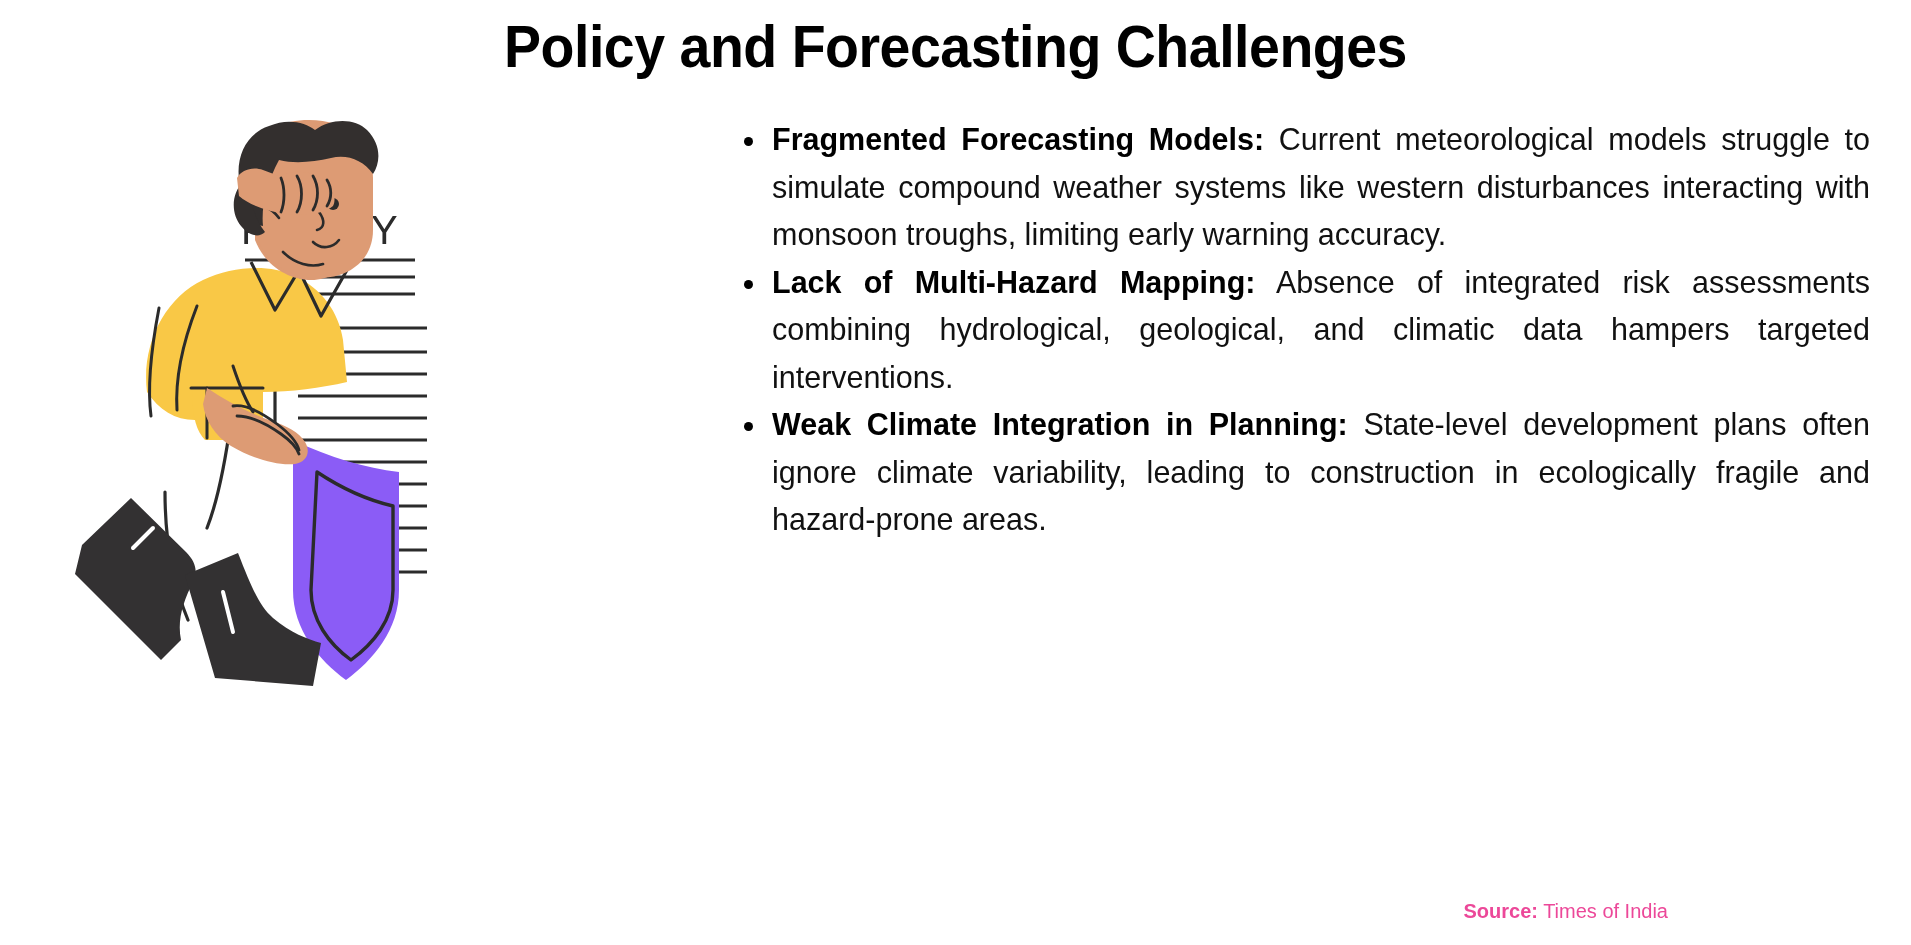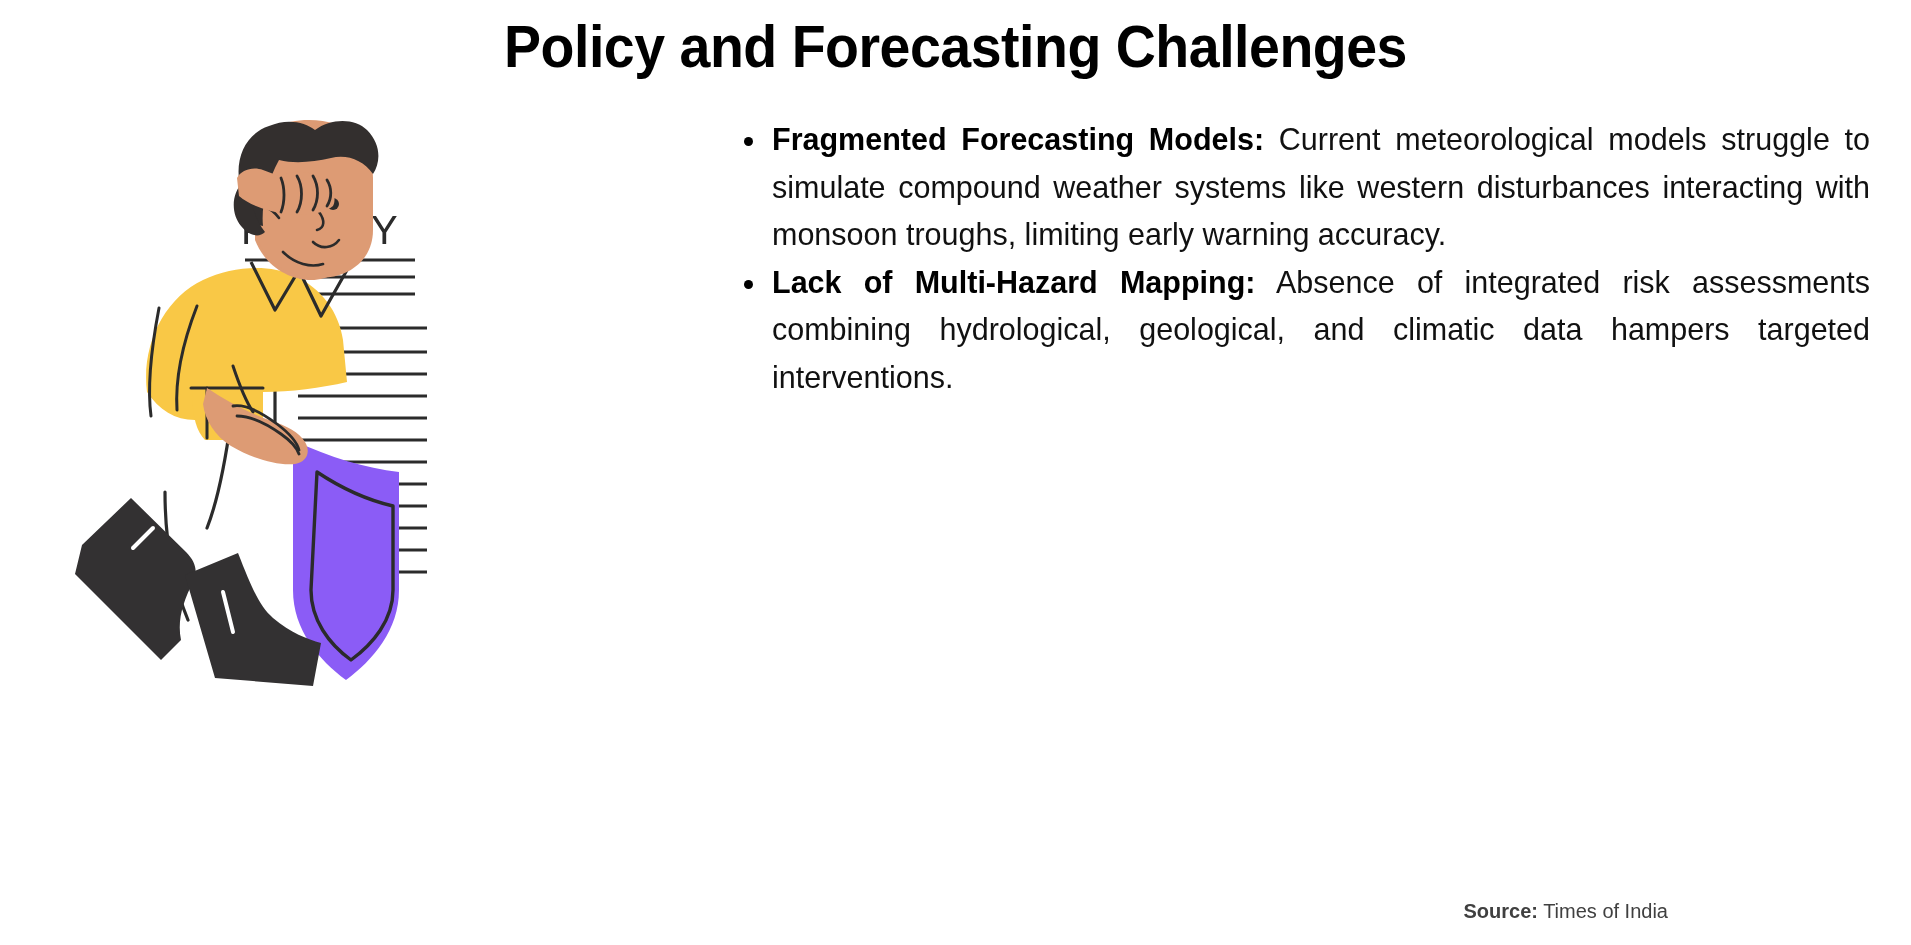--- a/index.html
+++ b/index.html
@@ -78,21 +78,21 @@
   .bullet-title {
     font-weight: 700;
     color: #000000;
   }
   .source {
     position: absolute;
     right: 28px;
     top: 898px;
     font-size: 20px;
     line-height: 26px;
-    color: #404040;
+    color: #ec4899;
     text-align: right;
   }
   .source b { font-weight: 700; }
 </style>
 </head>
 <body>
 
 <div class="slide">
 
   <div class="page-title">Policy and Forecasting Challenges</div>
@@ -213,20 +213,24 @@
   <div class="bullets">
     <ul class="bullet-list">
       <li>
         <span class="bullet-title">Fragmented Forecasting Models:</span>
         <span>Current meteorological models struggle to simulate compound weather systems like western disturbances interacting with monsoon troughs, limiting early warning accuracy.</span>
       </li>
       <li>
         <span class="bullet-title">Lack of Multi-Hazard Mapping:</span>
         <span>Absence of integrated risk assessments combining hydrological, geological, and climatic data hampers targeted interventions.</span>
       </li>
+      <li>
+        <span class="bullet-title">Weak Climate Integration in Planning:</span>
+        <span>State-level development plans often ignore climate variability, leading to construction in ecologically fragile and hazard-prone areas.</span>
+      </li>
     </ul>
   </div>
 
   <div class="source">
     <b>Source:</b>
     <span>Times of India</span>
   </div>
 
 </div>
 

